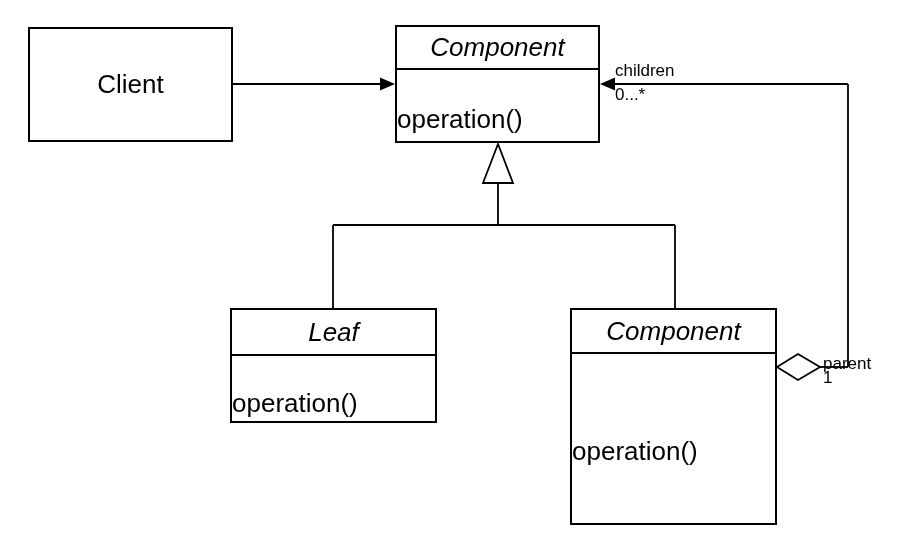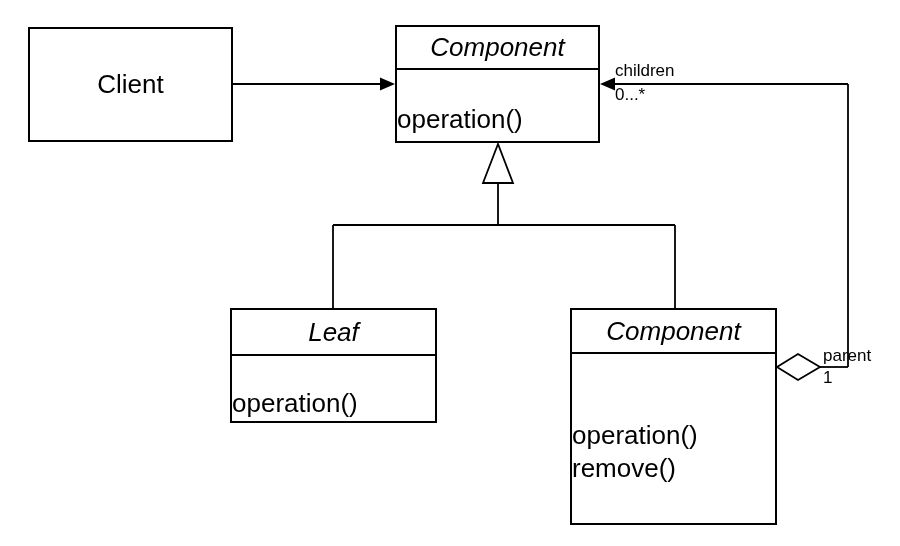--- a/index.html
+++ b/index.html
@@ -71,21 +71,21 @@
   .box-composite .methods { padding-top: 26px; }
 
   .edge-label {
     position: absolute;
     font-size: 17px;
     line-height: 20px;
     white-space: nowrap;
   }
   .label-children { left: 615px; top: 61px; }
   .label-children-mult { left: 615px; top: 85px; }
-  .label-parent { left: 823px; top: 346px; }
+  .label-parent { left: 823px; top: 354px; }
   .label-parent-mult { left: 823px; top: 368px; }
 </style>
 </head>
 <body>
 
 <div class="canvas">
 
   <svg class="connector-layer" width="900" height="546" viewBox="0 0 900 546" xmlns="http://www.w3.org/2000/svg">
     <g stroke="#000000" stroke-width="1.8" fill="none">
 
@@ -124,21 +124,20 @@
     <div class="title with-divider">Leaf</div>
     <div class="methods">
       <div class="method">operation()</div>
     </div>
   </div>
 
   <div class="uml-box box-composite">
     <div class="title with-divider">Component</div>
     <div class="methods">
       <div class="method">operation()</div>
-      <div class="method">remove()</div>
     </div>
   </div>
 
   <div class="edge-label label-children">children</div>
   <div class="edge-label label-children-mult">0...*</div>
   <div class="edge-label label-parent">parent</div>
   <div class="edge-label label-parent-mult">1</div>
 
 </div>
 

